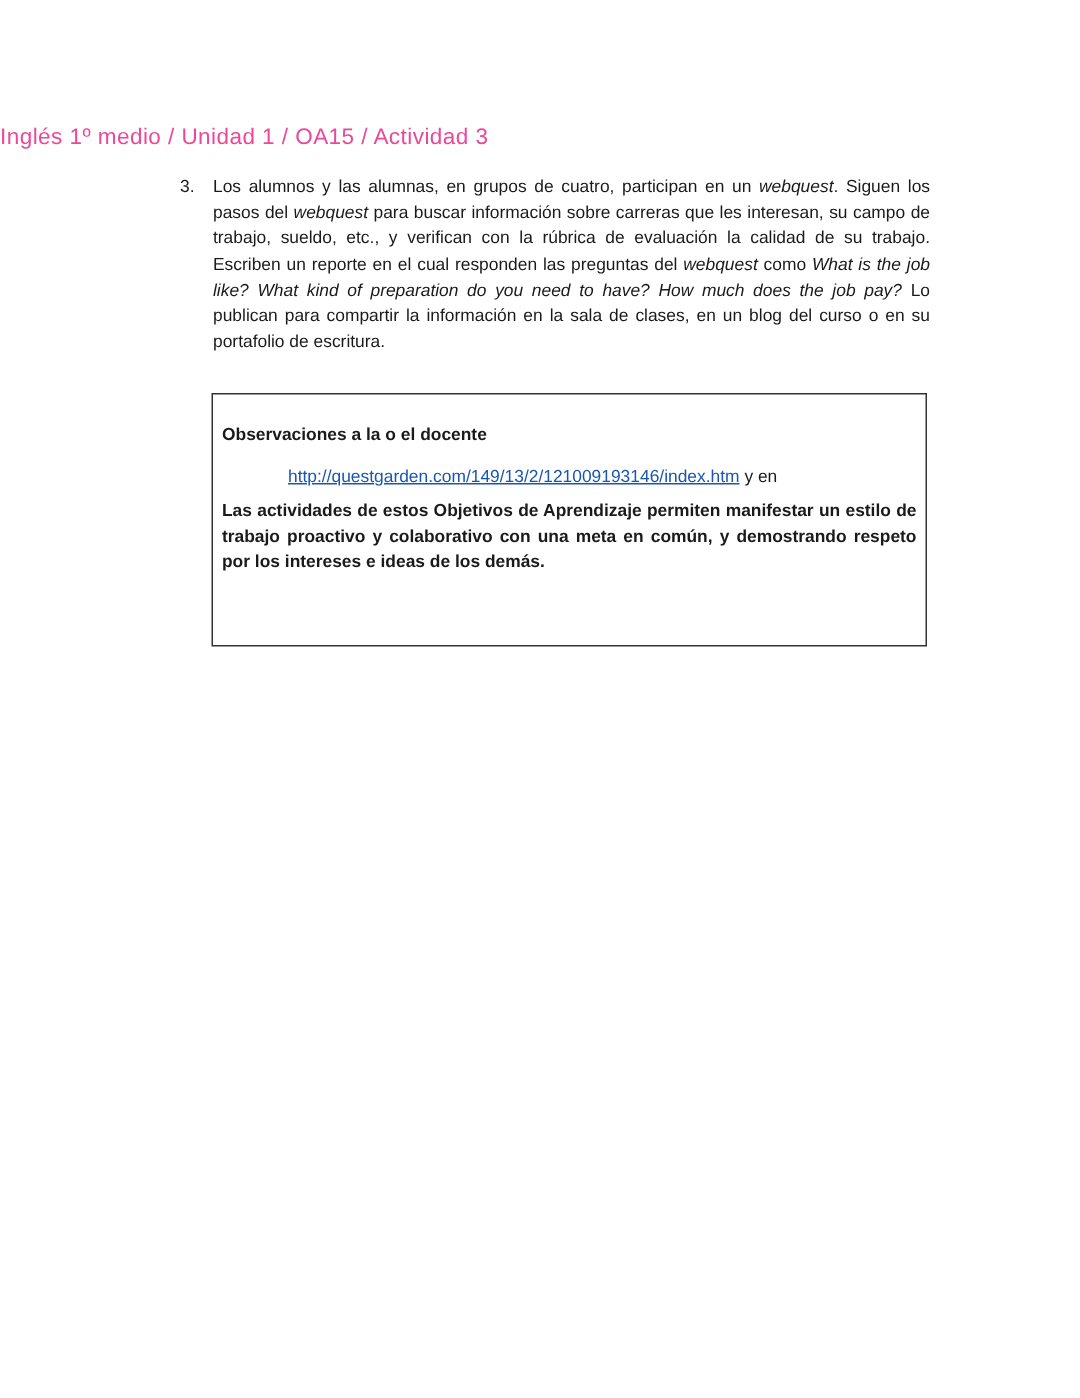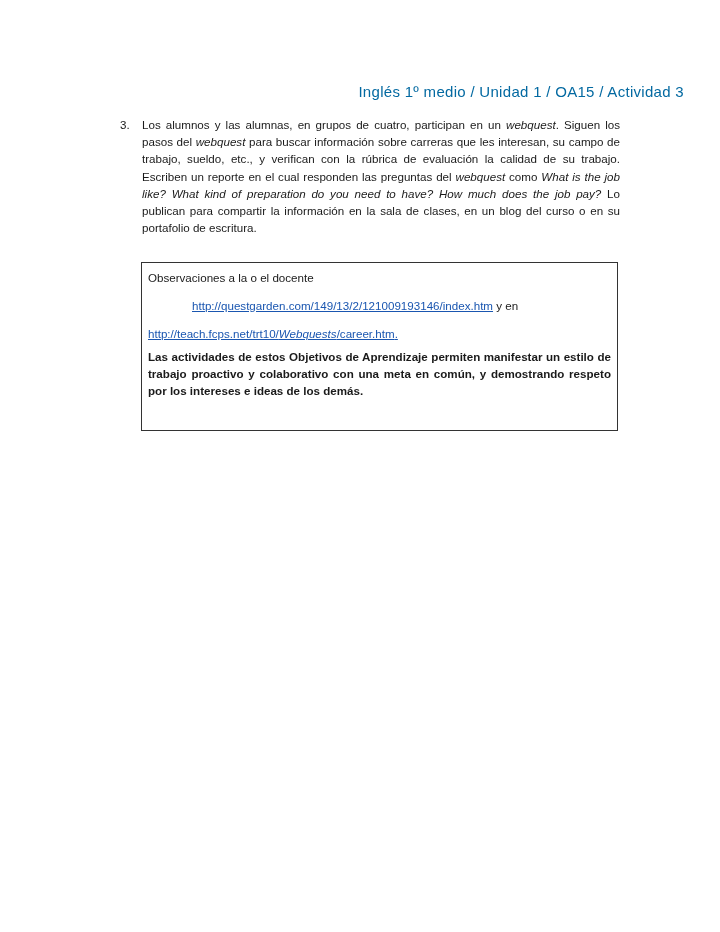--- a/index.html
+++ b/index.html
@@ -1,26 +1,26 @@
 <!DOCTYPE html>
 <html><head>
 <meta charset="utf-8">
 <style>
   html, body { margin: 0; padding: 0; background: #ffffff; }
   body { width: 720px; height: 932px; position: relative; overflow: hidden;
          font-family: "Liberation Sans", "DejaVu Sans", sans-serif; color: #1a1a1a; }
-  .title { position: absolute; top: 83px; left: 0; width: 684px; text-align: right;
-           font-size: 15px; color: #0369a1; letter-spacing: 0.3px; }
+  .title { position: absolute; top: 83px; left: 0; width: 684px; text-align: left;
+           font-size: 15px; color: #ec4899; letter-spacing: 0.3px; }
   .item { position: absolute; top: 116px; left: 120px; width: 500px; font-size: 11.6px; line-height: 17.2px; }
   .item .num { position: absolute; left: 0; top: 0; }
   .item .body { margin-left: 22px; text-align: justify; }
   .box { position: absolute; top: 262px; left: 141px; width: 477px; height: 169px;
          border: 1.5px solid #333; box-sizing: border-box; padding: 2px 6px 0 6px;
          font-size: 11.6px; line-height: 17px; }
-  .box .head { font-weight: normal; margin-top: 4px; }
+  .box .head { font-weight: bold; margin-top: 16px; }
   .box p { margin: 0; }
   .box .p1 { margin-top: 11px; }
   .box .p2 { margin-top: 11px; padding-left: 44px; }
   .box .p3 { margin-top: 11px; }
   .box .p4 { margin-top: 6px; text-align: justify; font-weight: bold; }
   a { color: #1a56b0; text-decoration: underline; }
   i { font-style: italic; }
 </style>
 </head>
 <body>
@@ -30,15 +30,14 @@
 <div class="item">
   <span class="num">3.</span>
   <div class="body">
     <span>Los alumnos y las alumnas, en grupos de cuatro, participan en un </span><i>webquest</i><span>. Siguen los pasos del </span><i>webquest</i><span> para buscar información sobre carreras que les interesan, su campo de trabajo, sueldo, etc., y verifican con la rúbrica de evaluación la calidad de su trabajo. Escriben un reporte en el cual responden las preguntas del </span><i>webquest</i><span> como </span><i>What is the job like? What kind of preparation do you need to have? How much does the job pay?</i><span> Lo publican para compartir la información en la sala de clases, en un blog del curso o en su portafolio de escritura.</span>
   </div>
 </div>
 
 <div class="box">
   <p class="head">Observaciones a la o el docente</p>
   <p class="p2"><a>http://questgarden.com/149/13/2/121009193146/index.htm</a><span> y en</span></p>
-  <p class="p3"><a><span>http://teach.fcps.net/trt10/</span><i>Webquests</i><span>/career.htm</span><span>.</span></a></p>
   <p class="p4">Las actividades de estos Objetivos de Aprendizaje permiten manifestar un estilo de trabajo proactivo y colaborativo con una meta en común, y demostrando respeto por los intereses e ideas de los demás.</p>
 </div>
 
 </body></html>

